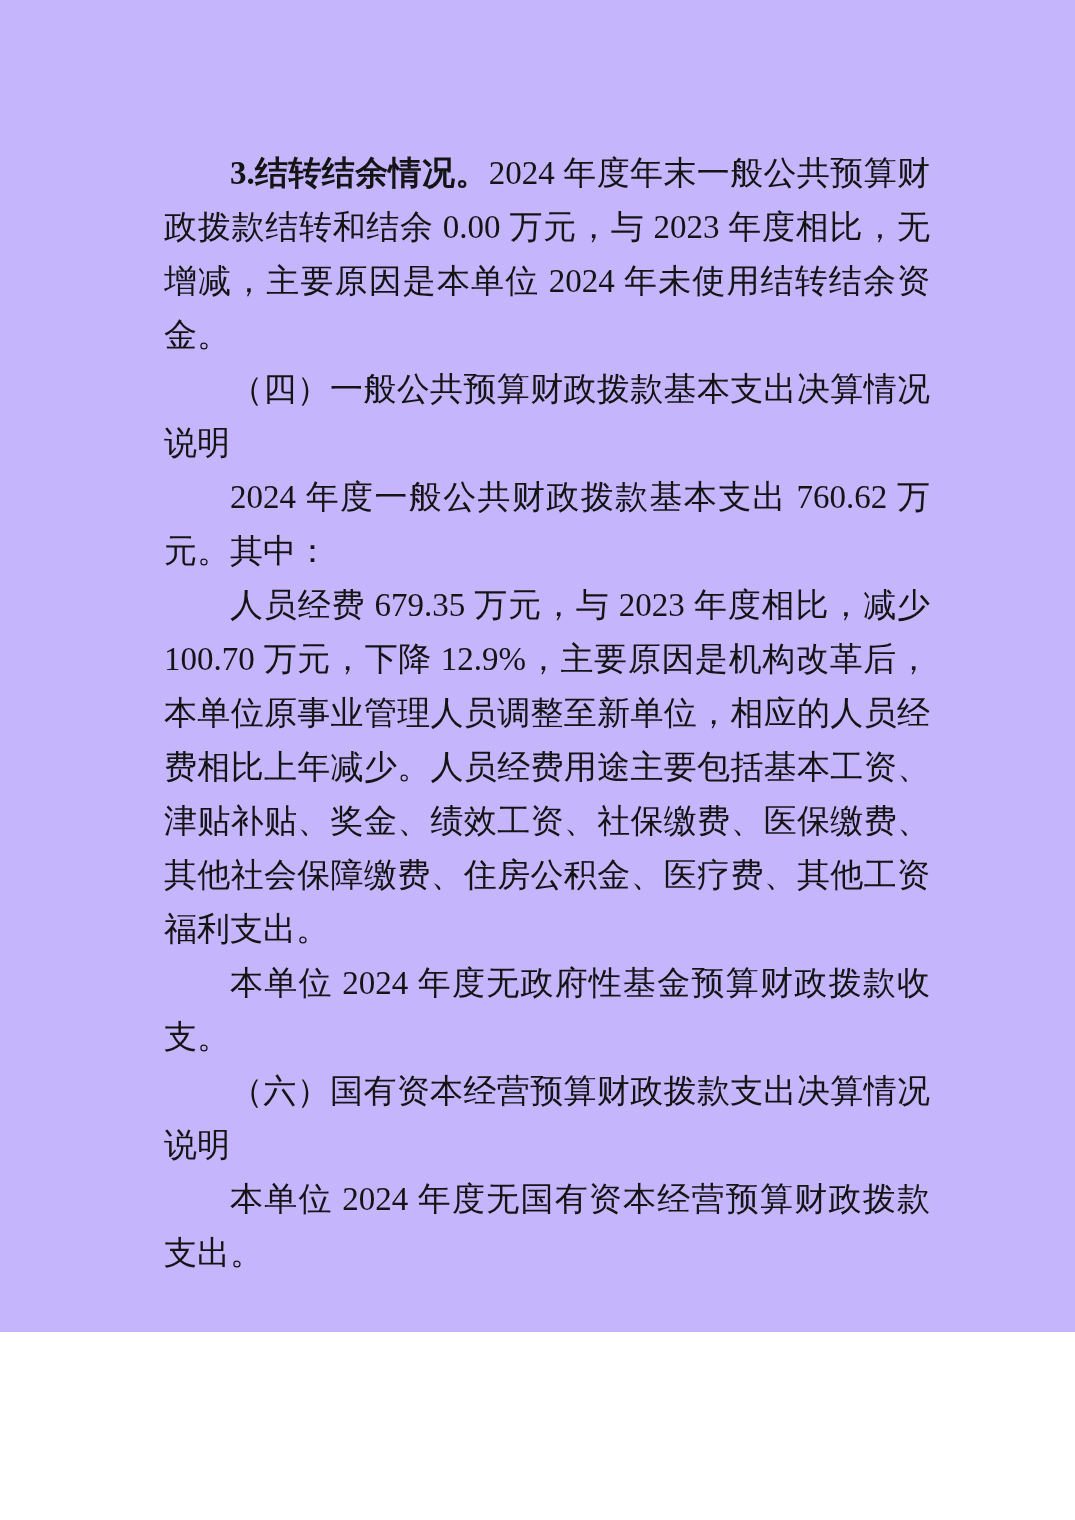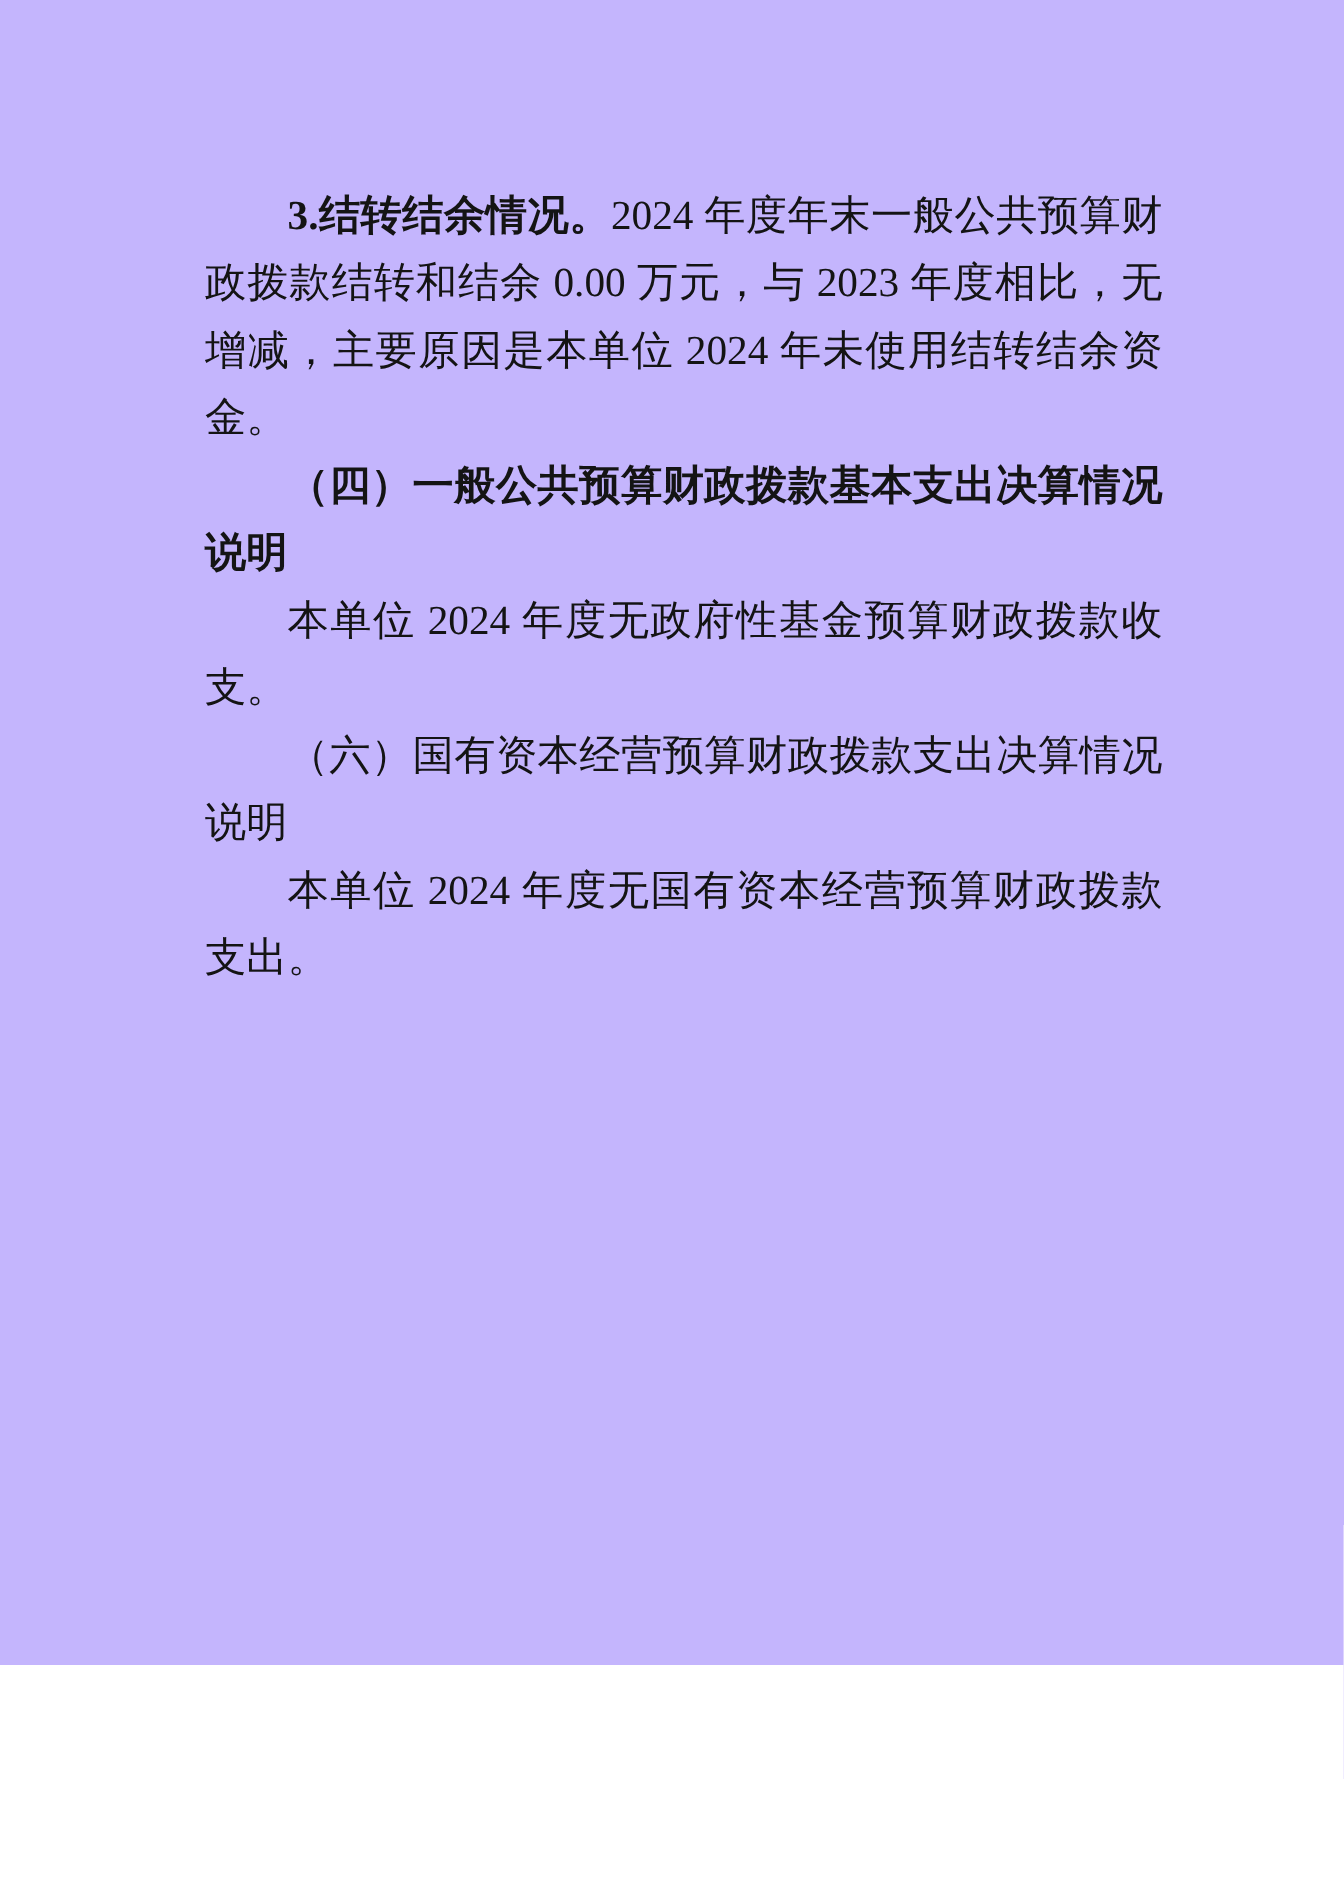--- a/index.html
+++ b/index.html
@@ -27,21 +27,21 @@
   }
   .content p {
     margin: 0;
     padding: 0;
     text-indent: 2em;
   }
   .lead-bold {
     font-weight: 700;
   }
   .heading-bold {
-    font-weight: 700;
+    font-weight: 400;
   }
   .page-footer {
     position: absolute;
     top: 1400px;
     left: 0;
     width: 100%;
     text-align: center;
     font-size: 25px;
     letter-spacing: 6px;
     color: #4a4a4a;
@@ -51,21 +51,23 @@
 </head>
 <body>
 
 <div class="page">
   <div class="content">
 
     <p><span class="lead-bold">3.结转结余情况。</span><span>2024 年度年末一般公共预算财政拨款结转和结余 0.00 万元，与 2023 年度相比，无增减，主要原因是本单位 2024 年未使用结转结余资金。</span></p>
 
     <p class="heading-bold">（四）一般公共预算财政拨款基本支出决算情况说明</p>
 
+    <p>2024 年度一般公共财政拨款基本支出 760.62 万元。其中：</p>
 
+    <p>人员经费 679.35 万元，与 2023 年度相比，减少 100.70 万元，下降 12.9%，主要原因是机构改革后，本单位原事业管理人员调整至新单位，相应的人员经费相比上年减少。人员经费用途主要包括基本工资、津贴补贴、奖金、绩效工资、社保缴费、医保缴费、其他社会保障缴费、住房公积金、医疗费、其他工资福利支出。</p>
 
 
 
     <p>本单位 2024 年度无政府性基金预算财政拨款收支。</p>
 
     <p>（六）国有资本经营预算财政拨款支出决算情况说明</p>
 
     <p>本单位 2024 年度无国有资本经营预算财政拨款支出。</p>
 
   </div>

